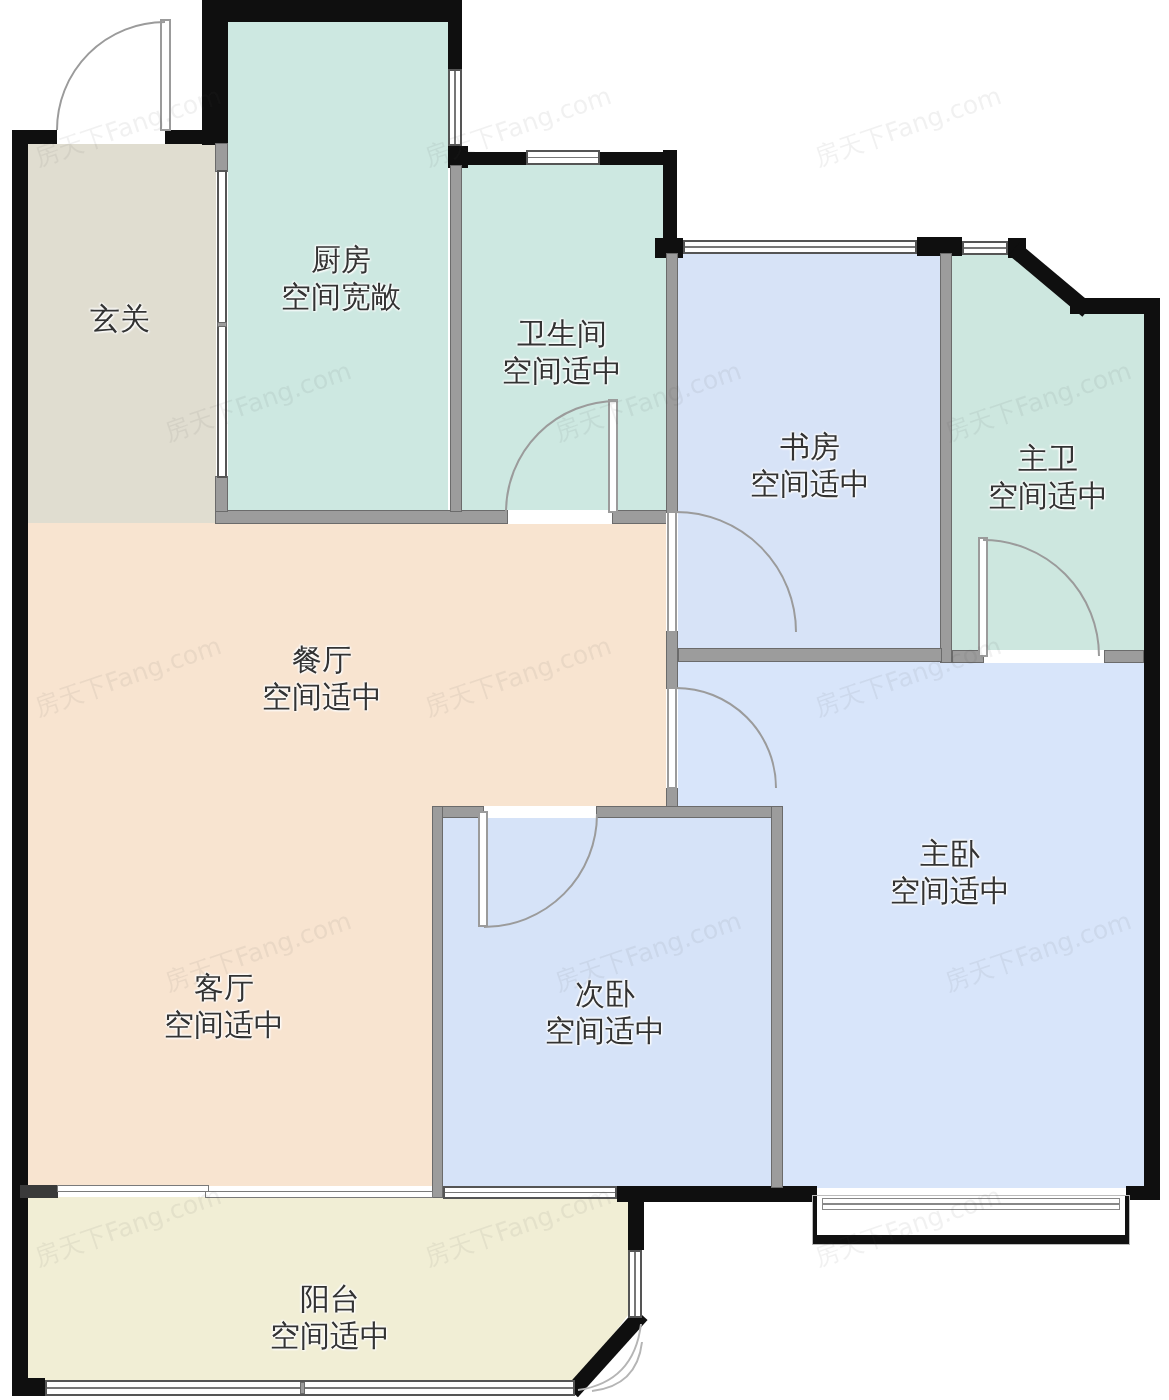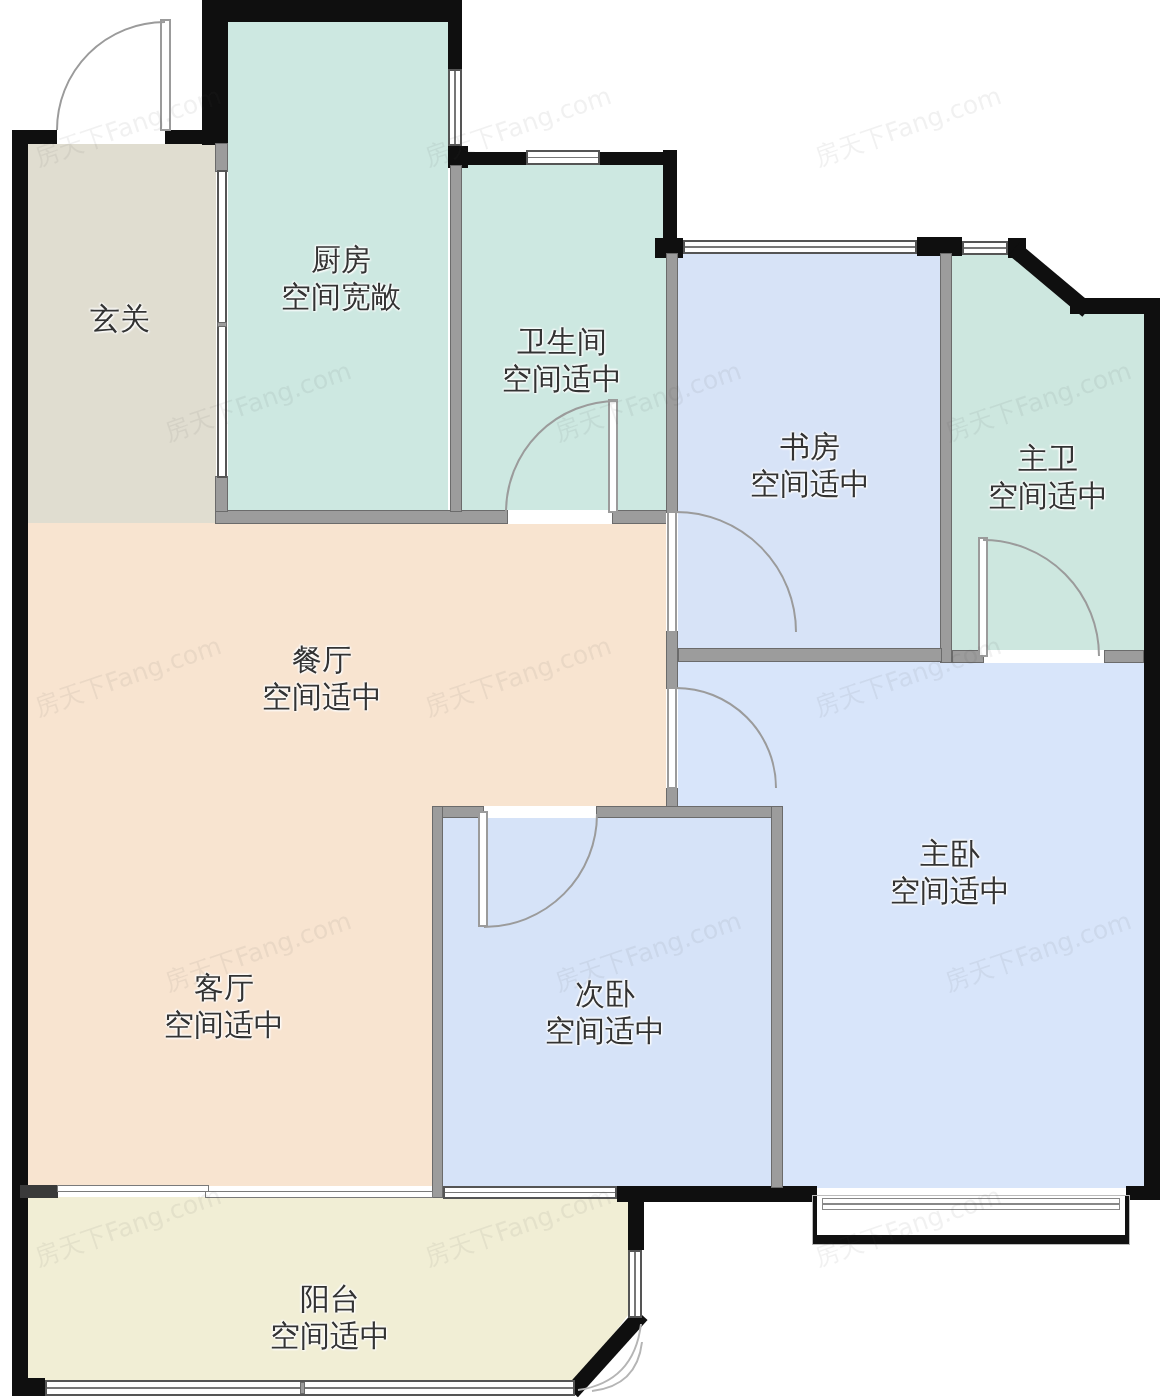--- a/index.html
+++ b/index.html
@@ -127,21 +127,21 @@
     </g>
   </svg>
 
   <div class="label" style="left:120px;top:318px;">
     <div>玄关</div>
   </div>
   <div class="label" style="left:341px;top:278px;">
     <div>厨房</div>
     <div>空间宽敞</div>
   </div>
-  <div class="label" style="left:562px;top:352px;margin-top:8px;">
+  <div class="label" style="left:562px;top:352px;">
     <div>卫生间</div>
     <div>空间适中</div>
   </div>
   <div class="label" style="left:810px;top:465px;">
     <div>书房</div>
     <div>空间适中</div>
   </div>
   <div class="label" style="left:1048px;top:477px;">
     <div>主卫</div>
     <div>空间适中</div>

